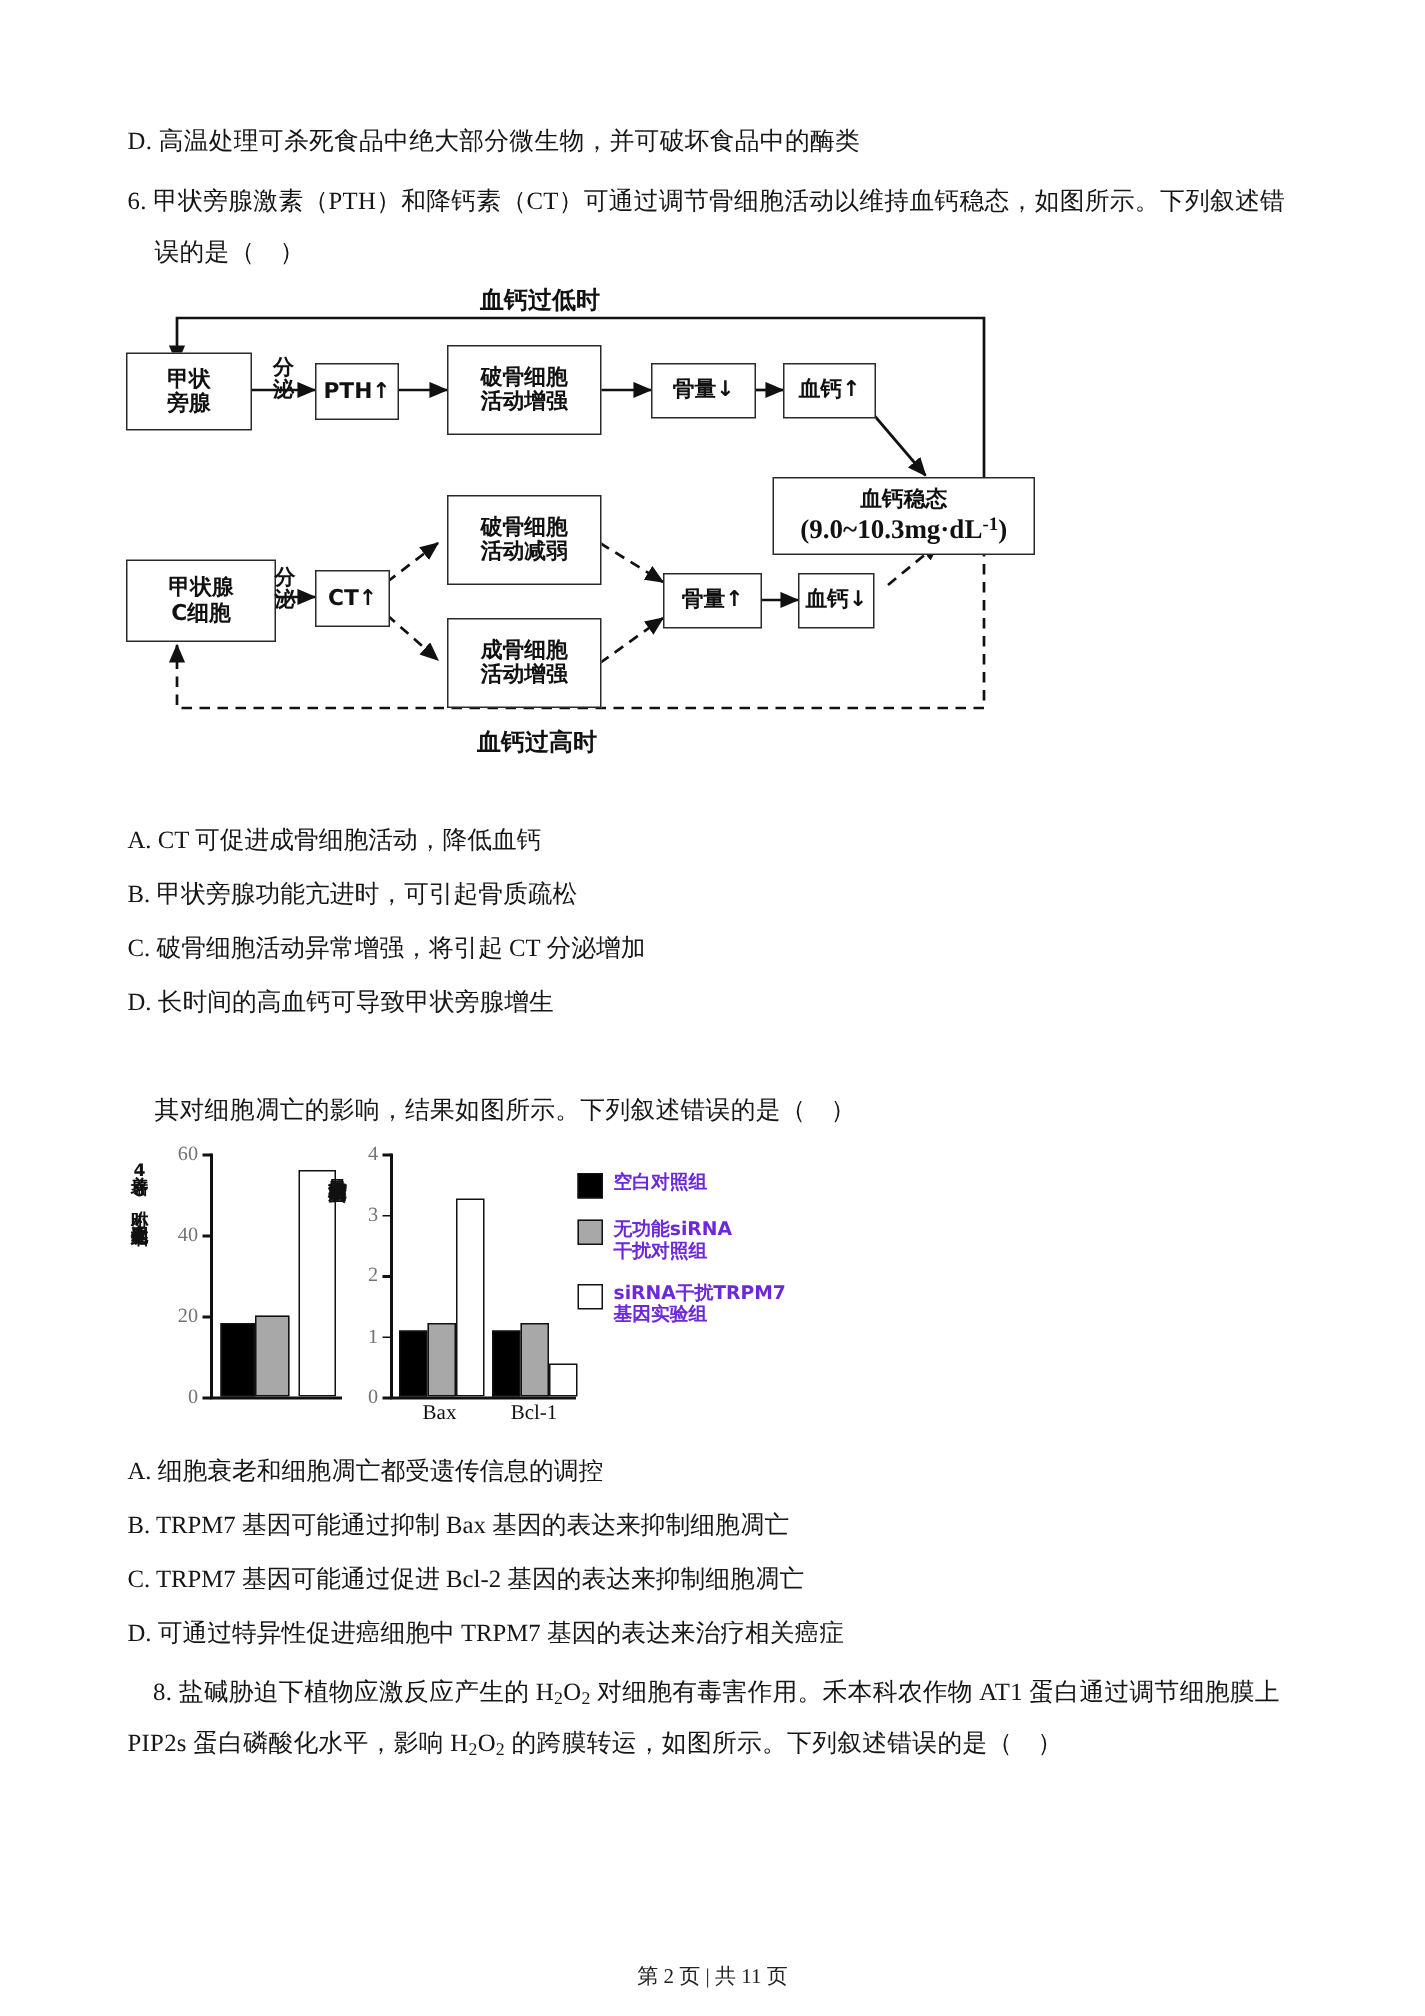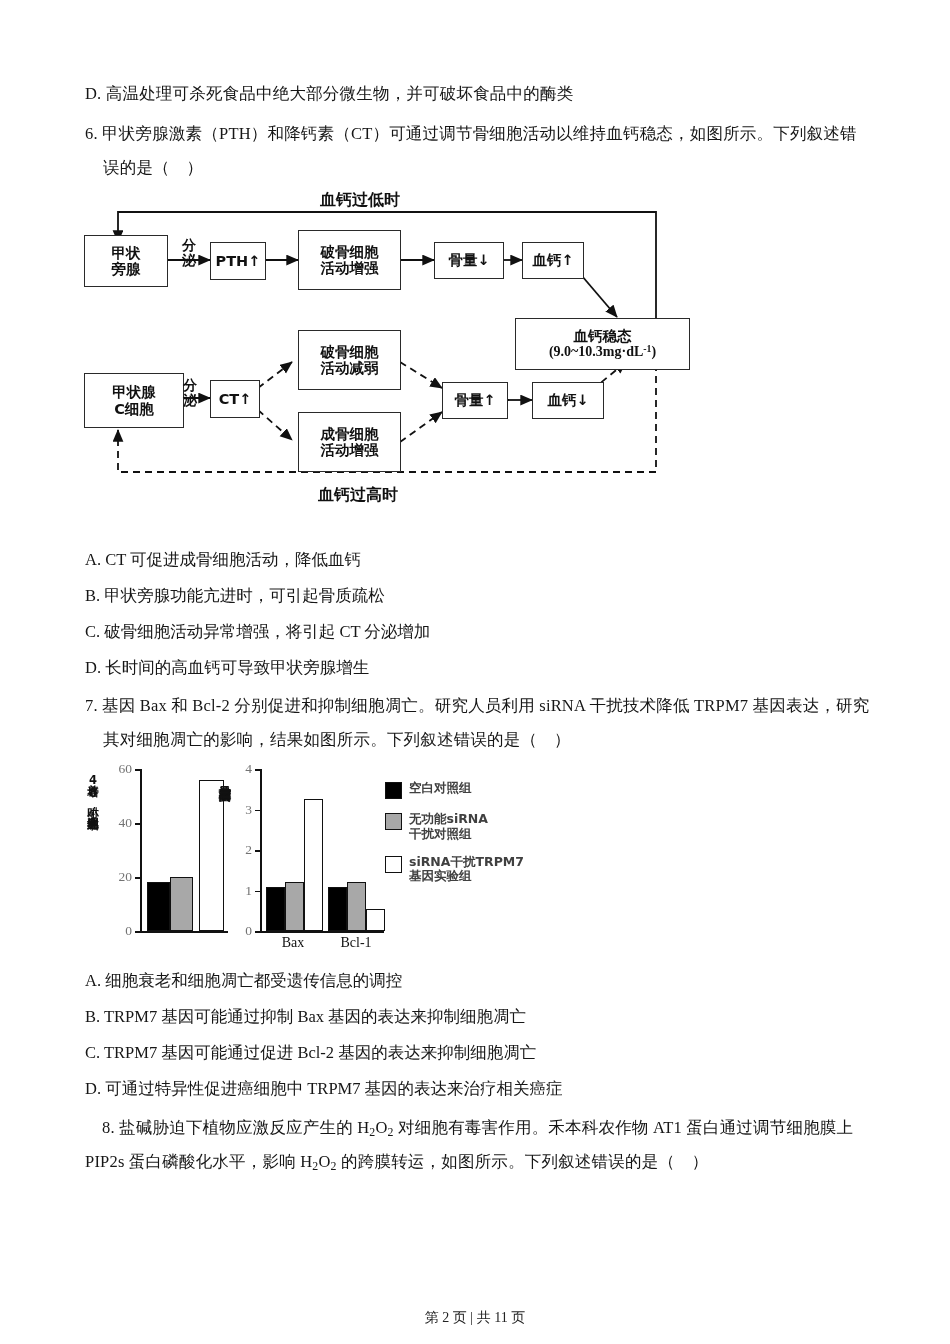--- a/index.html
+++ b/index.html
@@ -114,21 +114,21 @@
     white-space: nowrap;
   }
   .legend { position: absolute; left: 305px; top: 24px; width: 215px; }
   .legrow { display: flex; align-items: flex-start; margin-bottom: 13px; }
   .swatch { width: 17px; height: 17px; border: 1.5px solid #111; flex: 0 0 auto; margin-right: 7px; margin-top: 1px; }
   .legtext {
     font-family: "DejaVu Sans", "Liberation Sans", sans-serif;
     font-weight: 700;
     font-size: 12.5px;
     line-height: 1.18;
-    color: #404040;
+    color: #6d28d9;
     white-space: pre-line;
   }
 
   .footer {
     position: absolute;
     left: 0; right: 0;
     top: 1309px;
     text-align: center;
     font-size: 14px;
     color: #222;
@@ -196,42 +196,41 @@
     <div class="flabel" style="left:104px; top:48px; width:30px;">分
 泌</div>
     <div class="fbox" style="left:140px; top:52px; width:56px; height:38px;">PTH↑</div>
     <div class="fbox" style="left:228px; top:40px; width:103px; height:60px;">破骨细胞
 活动增强</div>
     <div class="fbox" style="left:364px; top:52px; width:70px; height:37px;">骨量↓</div>
     <div class="fbox" style="left:452px; top:52px; width:62px; height:37px;">血钙↑</div>
 
     <div class="fbox" style="left:445px; top:128px; width:175px; height:52px; flex-direction:column; justify-content:center;">
       <div>血钙稳态</div>
-      <div style="font-size:14px; font-family:'Liberation Serif',serif; font-weight:700;"><span>(9.0~10.3mg·dL</span><sup>-1</sup><span>)</span></div>
+      <div style="font-size:18px; font-family:'Liberation Serif',serif; font-weight:700;"><span>(9.0~10.3mg·dL</span><sup>-1</sup><span>)</span></div>
     </div>
 
     <div class="fbox" style="left:14px; top:183px; width:100px; height:55px;">甲状腺
 C细胞</div>
     <div class="flabel" style="left:105px; top:188px; width:30px;">分
 泌</div>
     <div class="fbox" style="left:140px; top:190px; width:50px; height:38px;">CT↑</div>
     <div class="fbox" style="left:228px; top:140px; width:103px; height:60px;">破骨细胞
 活动减弱</div>
     <div class="fbox" style="left:228px; top:222px; width:103px; height:60px;">成骨细胞
 活动增强</div>
     <div class="fbox" style="left:372px; top:192px; width:66px; height:37px;">骨量↑</div>
-    <div class="fbox" style="left:462px; top:192px; width:72px; height:37px;">血钙↓</div>
+    <div class="fbox" style="left:462px; top:192px; width:51px; height:37px;">血钙↓</div>
   </div>
 
   <div class="opt" style="left:85px; top:545px;">A. CT 可促进成骨细胞活动，降低血钙</div>
   <div class="opt" style="left:85px; top:581px;">B. 甲状旁腺功能亢进时，可引起骨质疏松</div>
   <div class="opt" style="left:85px; top:617px;">C. 破骨细胞活动异常增强，将引起 CT 分泌增加</div>
   <div class="opt" style="left:85px; top:653px;">D. 长时间的高血钙可导致甲状旁腺增生</div>
 
-  <div class="qline" style="left:85px; top:690px;">7. 基因 Bax 和 Bcl-2 分别促进和抑制细胞凋亡。研究人员利用 siRNA 干扰技术降低 TRPM7 基因表达，研究</div>
   <div class="qline" style="left:103px; top:724px;">其对细胞凋亡的影响，结果如图所示。下列叙述错误的是（　）</div>
 
   <div class="charts">
 
     <div style="position:absolute; left:0; top:0; width:150px; height:200px;">
       <div class="ylab-left" style="left:5px; top:18px; height:145px;">培养48小时
 细胞凋亡率/%</div>
 
       <div class="axis-line" style="left:60px; top:12px; width:1.8px; height:163px;"></div>
       <div class="axis-line" style="left:60px; top:174px; width:88px; height:1.8px;"></div>

